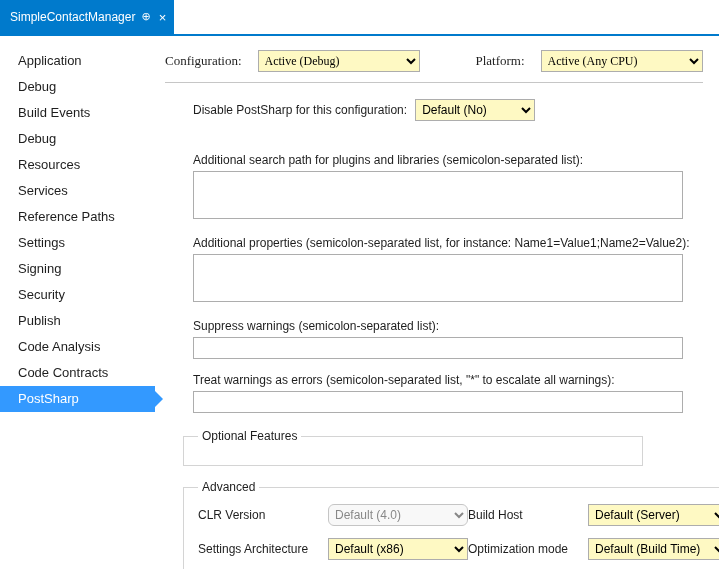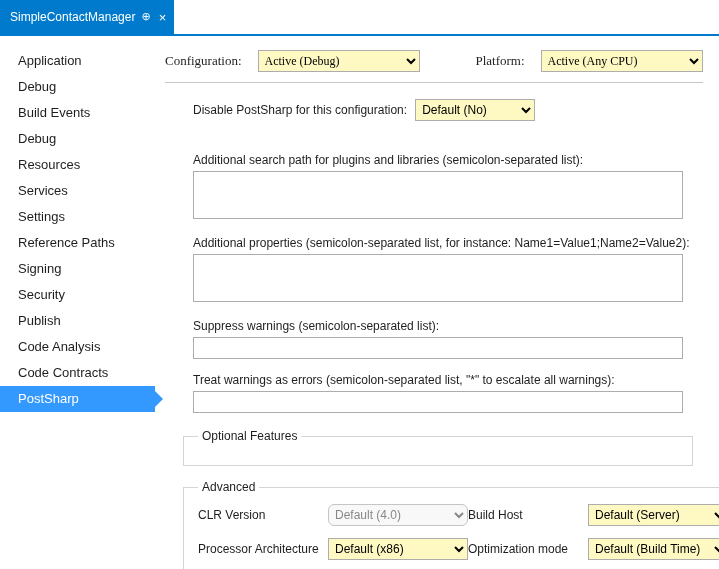--- a/index.html
+++ b/index.html
@@ -118,21 +118,21 @@
     height: 22px;
     border: 1px solid #adadad;
     font-family: inherit;
     font-size: 12px;
     padding: 2px 4px;
   }
   fieldset.group {
     border: 1px solid #d4d4d4;
     margin: 0 0 14px 18px;
     padding: 10px 14px 12px 14px;
-    width: 510px;
+    width: 460px;
   }
   fieldset.group legend {
     font-size: 12px;
     padding: 0 4px;
     color: #1e1e1e;
   }
   .grid2 {
     display: grid;
     grid-template-columns: 130px 140px 120px 140px;
     row-gap: 12px;
@@ -156,22 +156,22 @@
 </div>
 
 <div class="body">
   <div class="sidebar">
     <div class="side-item"><span>Application</span></div>
     <div class="side-item"><span>Debug</span></div>
     <div class="side-item"><span>Build Events</span></div>
     <div class="side-item"><span>Debug</span></div>
     <div class="side-item"><span>Resources</span></div>
     <div class="side-item"><span>Services</span></div>
+    <div class="side-item"><span>Reference Paths</span></div>
     <div class="side-item"><span>Settings</span></div>
-    <div class="side-item"><span>Reference Paths</span></div>
     <div class="side-item"><span>Signing</span></div>
     <div class="side-item"><span>Security</span></div>
     <div class="side-item"><span>Publish</span></div>
     <div class="side-item"><span>Code Analysis</span></div>
     <div class="side-item"><span>Code Contracts</span></div>
     <div class="side-item selected"><span>PostSharp</span></div>
   </div>
 
   <div class="main">
     <div class="top-row">
@@ -223,21 +223,21 @@
       <div class="grid2">
         <span>CLR Version</span>
         <select class="dim" disabled="">
           <option>Default (4.0)</option>
         </select>
         <span>Build Host</span>
         <select>
           <option>Default (Server)</option>
         </select>
 
-        <span>Processor Architecture</span>
+        <span>Settings Architecture</span>
         <select>
           <option>Default (x86)</option>
         </select>
         <span>Optimization mode</span>
         <select>
           <option>Default (Build Time)</option>
         </select>
       </div>
     </fieldset>
 

